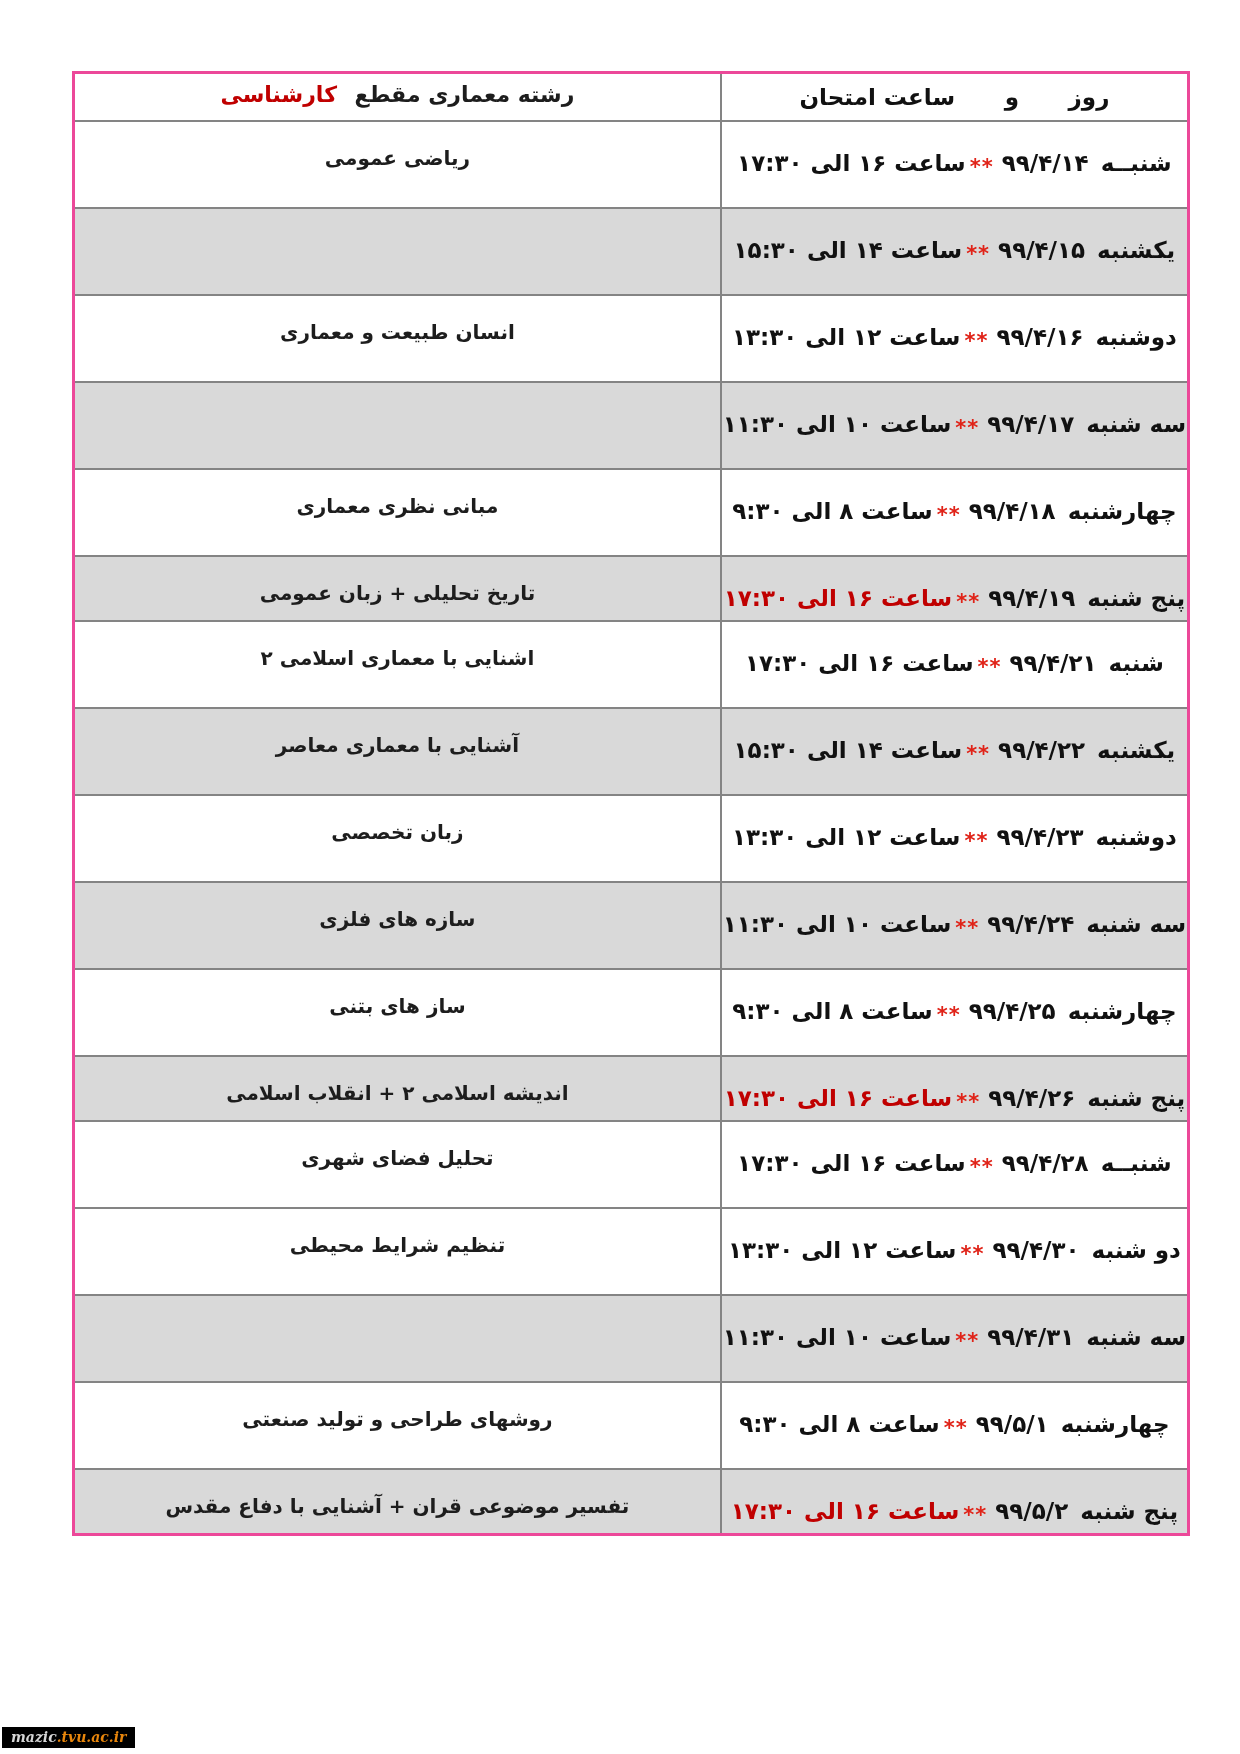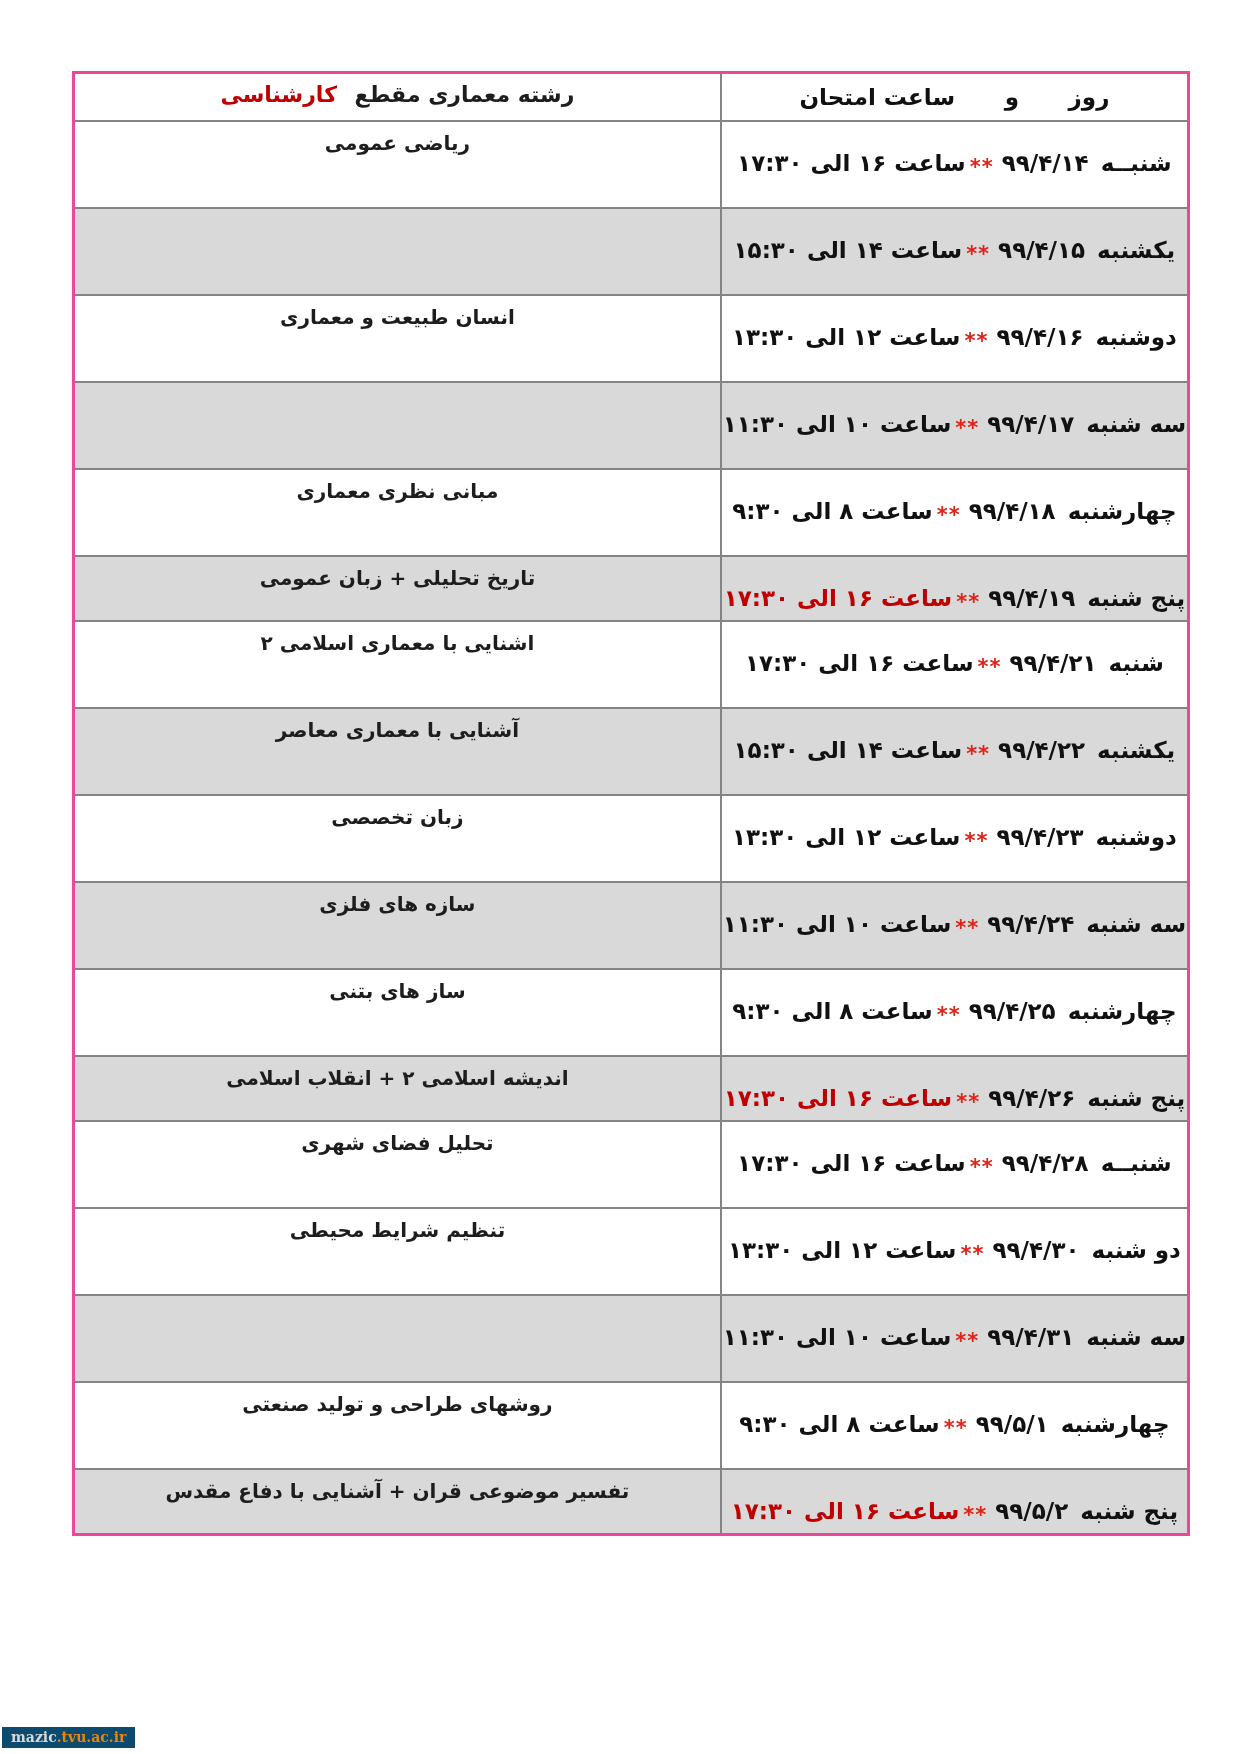--- a/index.html
+++ b/index.html
@@ -27,21 +27,21 @@
     background: #ffffff;
   }
   .row.header-row { height: 46px; border-top: none; }
   .row.shaded { background: #d9d9d9; }
   .row.short { height: 65px; }
   .cell-course {
     width: 646px;
     box-sizing: border-box;
     direction: rtl;
     text-align: center;
-    padding-top: 9px;
+    padding-top: 24px;
     font-size: 20px;
     font-weight: bold;
     color: #1d1d1d;
   }
   .cell-daytime {
     width: 468px;
     box-sizing: border-box;
     border-right: 2px solid #848484; 
     border-right-width: 0;
     border-left: 2px solid #848484;
@@ -73,23 +73,24 @@
     letter-spacing: 1px;
     display: inline-block;
     transform: translateY(3px);
     margin-left: 4px;
   }
   .cell-daytime .time.red { color: #c00000; }
   .watermark {
     position: absolute;
     left: 2px;
     top: 1727px;
-    background: #0c4a6e;
+    background: #000000;
     padding: 2px 9px 3px 9px;
     font-family: "DejaVu Serif", serif;
+    font-style: italic;
     font-weight: bold;
     font-size: 14px;
     line-height: 16px;
   }
   .watermark .site { color: #d8d8d8; }
   .watermark .domain { color: #e8860c; }
 </style>
 </head>
 <body>
 

